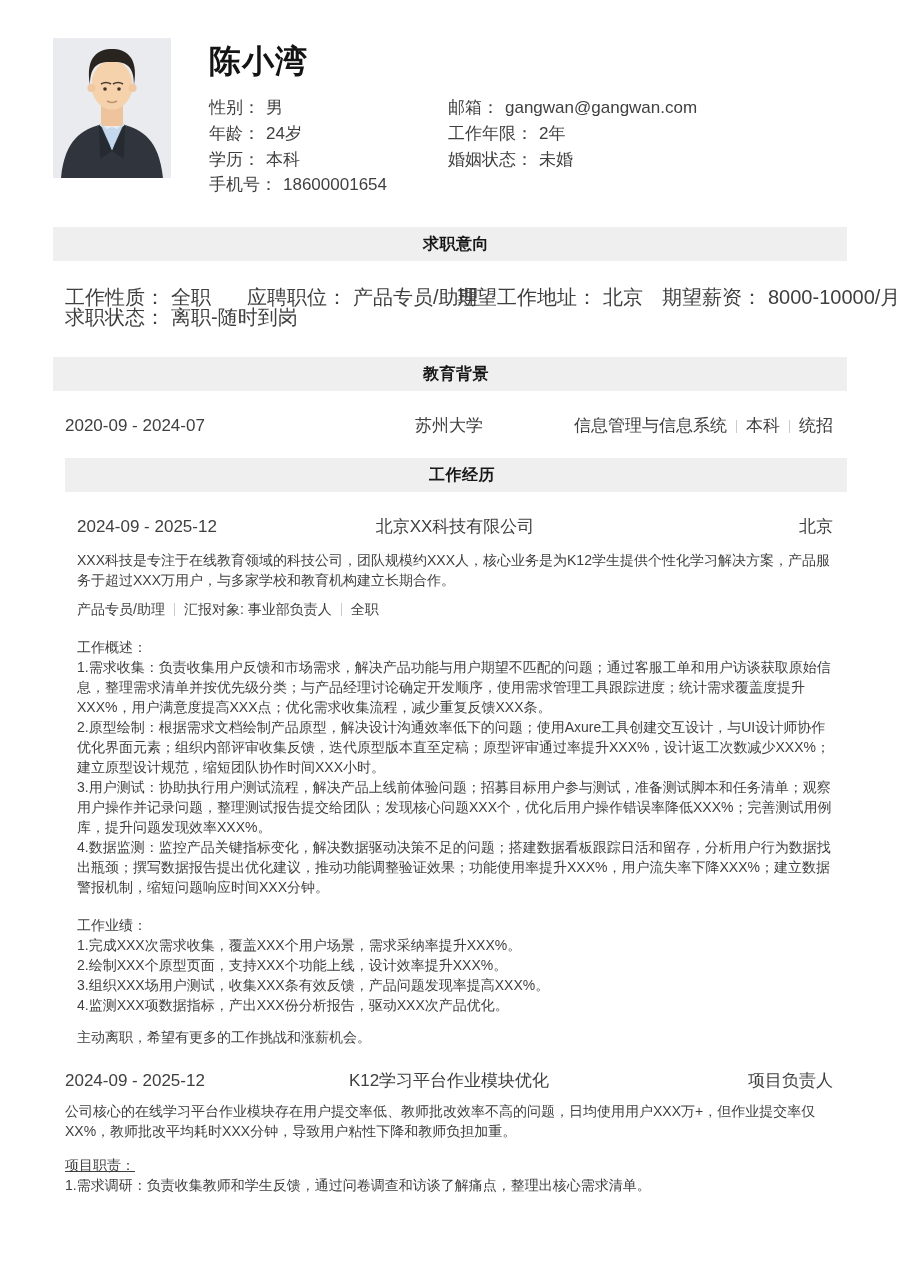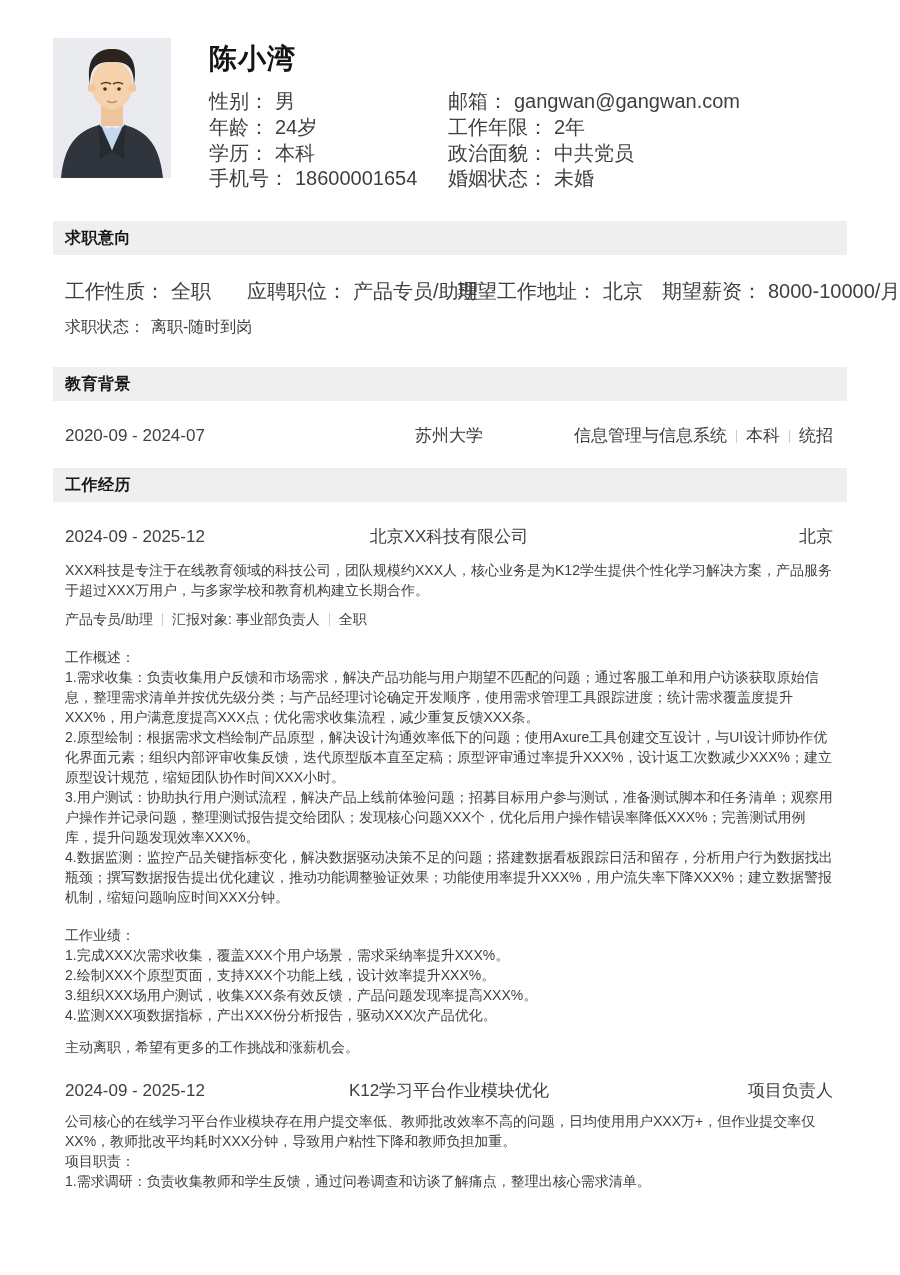--- a/index.html
+++ b/index.html
@@ -10,63 +10,63 @@
     font-family: "Liberation Sans", "DejaVu Sans", sans-serif;
     color: #3f3f3f;
   }
   .page { position: relative; width: 900px; height: 1275px; background: #fff; }
 
   
   .header { display: flex; padding: 38px 53px 0 53px; }
   .photo { width: 118px; height: 140px; flex: none; overflow: hidden; }
   .photo svg { display: block; }
   .header-right { margin-left: 38px; flex: 1; }
-  .name { font-size: 28px; font-weight: 700; color: #141414; margin: 2px 0 11px 0; letter-spacing: 1px; }
+  .name { font-size: 32px; font-weight: 700; color: #141414; margin: 2px 0 11px 0; letter-spacing: 1px; }
   .info-grid { display: flex; }
   .info-col { display: flex; flex-direction: column; }
   .info-col.left { width: 239px; }
-  .info-row { font-size: 20px; line-height: 25.8px; color: #3f3f3f; white-space: nowrap; }
+  .info-row { font-size: 17px; line-height: 25.8px; color: #3f3f3f; white-space: nowrap; }
   .info-row .val { margin-left: 6px; }
 
   
   .section-bar {
     margin: 0 53px; background: #efefef; height: 34px;
-    display: flex; align-items: center; padding-left: 12px;
+    display: flex; align-items: center; padding-left: 12px; justify-content: center;
   }
   .section-title { font-size: 16px; font-weight: 700; color: #171717; letter-spacing: 0.5px; }
   .section-body { margin: 0 67px 0 65px; font-size: 14px; line-height: 20px; color: #3f3f3f; }
 
   .s-intent { margin-top: 29px; }
   .s-edu    { margin-top: 30px; }
-  .s-work   { margin-top: 22px; }
+  .s-work   { margin-top: 22px; padding-left: 12px; }
   .s-project{ margin-top: 10px; }
 
   .intent-row1 {
     display: grid; grid-template-columns: 182px 210px 205px 1fr;
     margin-top: 26px; font-size: 20px; white-space: nowrap;
   }
-  .intent-row2 { margin-top: 16px; font-size: 16px; }
+  .intent-row2 { font-size: 20px; }
   .field .val { margin-left: 6px; }
 
   .entry-row {
     display: grid; grid-template-columns: 1fr auto 1fr; align-items: center;
     margin-top: 25px; font-size: 17px; white-space: nowrap;
   }
   .entry-row.project { margin-top: 24px; }
   .entry-center { text-align: center; }
   .entry-right { display: flex; justify-content: flex-end; align-items: center; text-align: right; }
 
   .sep { display: inline-block; width: 1px; height: 13px; background: #ccc; margin: 0 9px; }
 
   .para { margin-top: 13px; }
   .position-line { margin-top: 9px; display: flex; align-items: center; font-size: 14px; }
   .text-block { margin-top: 18px; }
   .text-block.tight { margin-top: 12px; }
   .proj-bg { margin-top: 10px; }
-  .duty-title { margin-top: 0; }
+  .duty-title { margin-top: 14px; text-decoration: underline; }
 </style>
 </head>
 <body>
 
 <div class="page">
 
   <header class="header">
     <div class="photo">
       <svg viewBox="0 0 118 140" width="118" height="140">
         <rect width="118" height="140" fill="#e9ebee"></rect>
@@ -104,23 +104,20 @@
           </div>
         </div>
         <div class="info-col">
           <div class="info-row">
             <span class="lbl">邮箱：</span><span class="val">gangwan@gangwan.com</span>
           </div>
           <div class="info-row">
             <span class="lbl">工作年限：</span><span class="val">2年</span>
           </div>
           <div class="info-row">
-            <span class="lbl">政治面貌：</span><span class="val">中共党员</span>
-          </div>
-          <div class="info-row">
             <span class="lbl">婚姻状态：</span><span class="val">未婚</span>
           </div>
         </div>
       </div>
     </div>
   </header>
 
   <section class="section s-intent">
     <div class="section-bar">
       <span class="section-title">求职意向</span>

